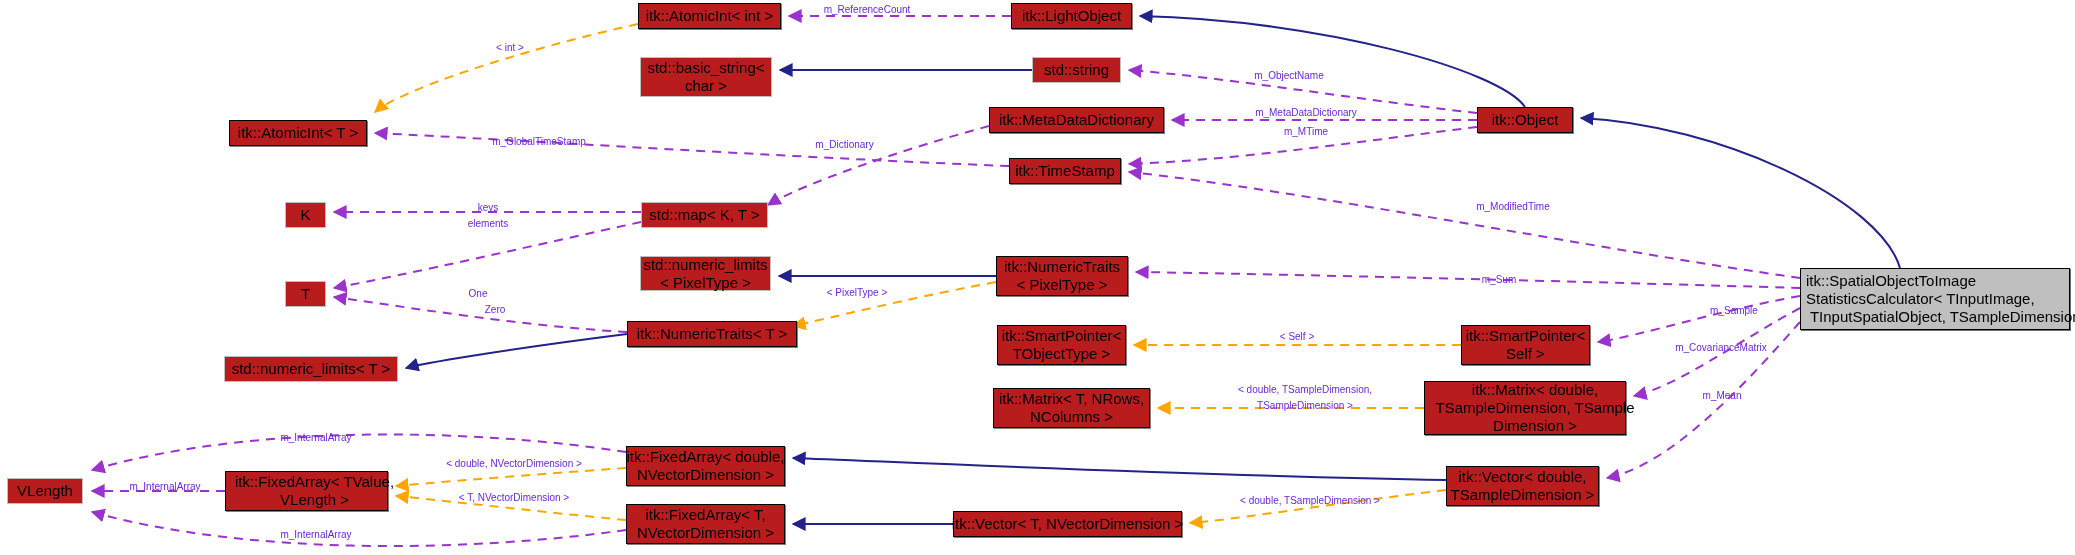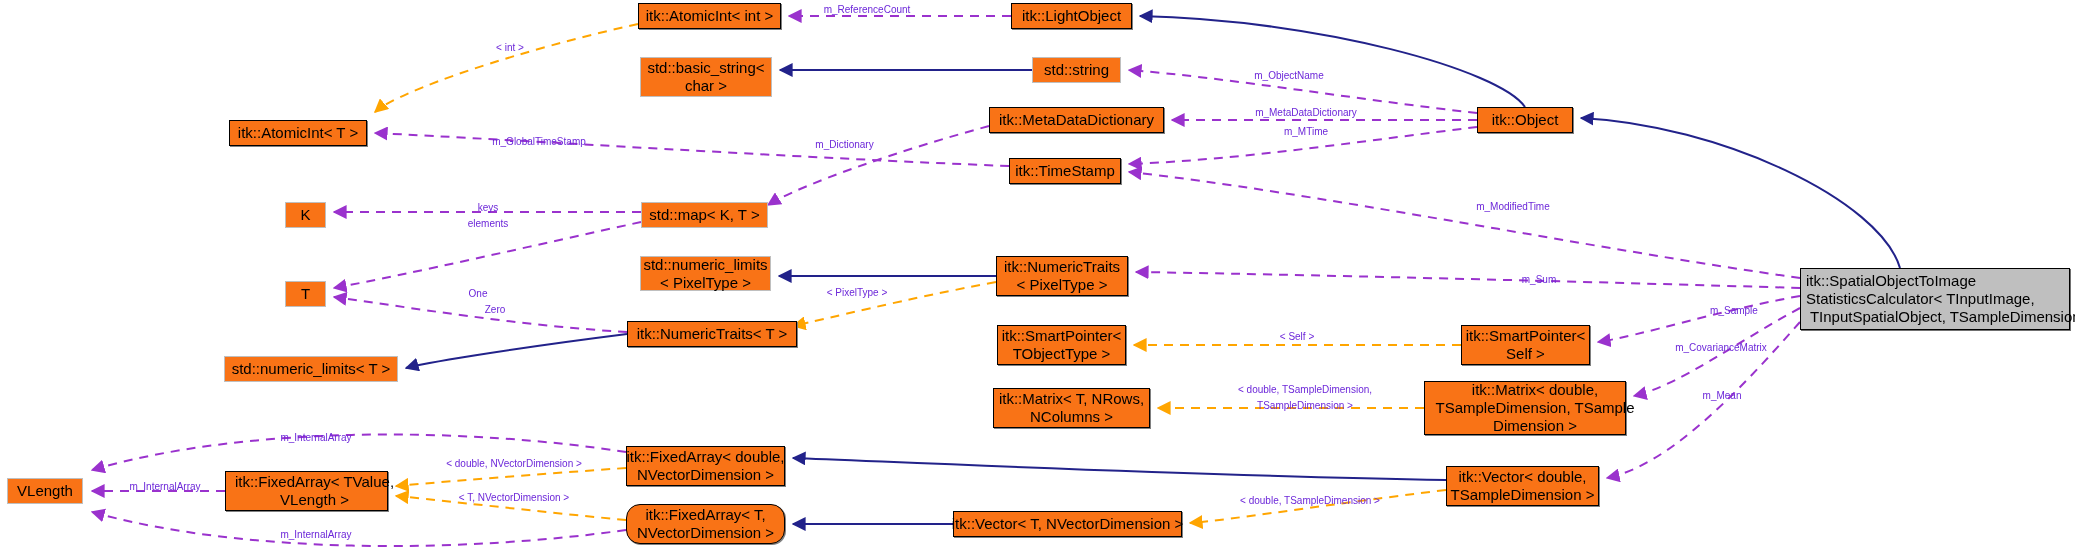--- a/index.html
+++ b/index.html
@@ -26,21 +26,21 @@
     position: absolute;
     box-sizing: border-box;
     display: flex;
     align-items: center;
     justify-content: center;
     text-align: center;
     font-size: 15px;
     line-height: 18px;
     color: #000000;
     white-space: pre;
-    background: #f97316;
+    background: #b91c1c;
     z-index: 3;
   }
   .node.normal {
     border: 1px solid #000000;
     box-shadow: 1px 1px 0 0 #808080;
   }
   .node.light {
     border: 1px solid #bfbfbf;
   }
   .node.target {
@@ -152,39 +152,39 @@
       <div class="node normal" style="left: 1424px; top: 381px; width: 202px; height: 54px; padding-left: 20px;">itk::Matrix&lt; double,
 TSampleDimension, TSample
 Dimension &gt;</div>
       <div class="node normal" style="left: 626px; top: 438px; width: 159px; height: 40px; margin-top: 8px;">itk::FixedArray&lt; double,
 NVectorDimension &gt;</div>
       <div class="node normal" style="left: 1446px; top: 466px; width: 153px; height: 40px;">itk::Vector&lt; double,
 TSampleDimension &gt;</div>
       <div class="node light" style="left: 7px; top: 478px; width: 76px; height: 26px;">VLength</div>
       <div class="node normal" style="left: 225px; top: 471px; width: 163px; height: 40px; padding-left: 16px;">itk::FixedArray&lt; TValue,
 VLength &gt;</div>
-      <div class="node normal" style="left: 626px; top: 504px; width: 159px; height: 40px; border-radius: 14px;">itk::FixedArray&lt; T,
+      <div class="node normal" style="left: 626px; top: 504px; width: 159px; height: 40px;">itk::FixedArray&lt; T,
 NVectorDimension &gt;</div>
       <div class="node normal" style="left: 953px; top: 511px; width: 229px; height: 26px;">itk::Vector&lt; T, NVectorDimension &gt;</div>
     </div>
 
   <div id="label-layer">
       <div class="edge-label" style="left: 800px; top: 2px; width: 134px;">m_ReferenceCount</div>
       <div class="edge-label" style="left: 480px; top: 40px; width: 60px;">&lt; int &gt;</div>
       <div class="edge-label" style="left: 1230px; top: 68px; width: 118px;">m_ObjectName</div>
       <div class="edge-label" style="left: 1226px; top: 105px; width: 160px;">m_MetaDataDictionary</div>
       <div class="edge-label" style="left: 1266px; top: 124px; width: 80px;">m_MTime</div>
       <div class="edge-label" style="left: 463px; top: 134px; width: 152px;">m_GlobalTimeStamp</div>
       <div class="edge-label" style="left: 792px; top: 137px; width: 105px;">m_Dictionary</div>
       <div class="edge-label" style="left: 466px; top: 200px; width: 44px;">keys</div>
       <div class="edge-label" style="left: 450px; top: 216px; width: 76px;">elements</div>
       <div class="edge-label" style="left: 1451px; top: 199px; width: 124px;">m_ModifiedTime</div>
       <div class="edge-label" style="left: 458px; top: 286px; width: 40px;">One</div>
       <div class="edge-label" style="left: 473px; top: 302px; width: 44px;">Zero</div>
-      <div class="edge-label" style="left: 1508px; top: 272px; width: 62px;">m_Sum</div>
+      <div class="edge-label" style="left: 1468px; top: 272px; width: 62px;">m_Sum</div>
       <div class="edge-label" style="left: 805px; top: 285px; width: 104px;">&lt; PixelType &gt;</div>
       <div class="edge-label" style="left: 1265px; top: 329px; width: 64px;">&lt; Self &gt;</div>
       <div class="edge-label" style="left: 1692px; top: 303px; width: 84px;">m_Sample</div>
       <div class="edge-label" style="left: 1645px; top: 340px; width: 152px;">m_CovarianceMatrix</div>
       <div class="edge-label" style="left: 1206px; top: 382px; width: 198px;">&lt; double, TSampleDimension,</div>
       <div class="edge-label" style="left: 1236px; top: 398px; width: 138px;">TSampleDimension &gt;</div>
       <div class="edge-label" style="left: 1688px; top: 388px; width: 68px;">m_Mean</div>
       <div class="edge-label" style="left: 255px; top: 430px; width: 122px;">m_InternalArray</div>
       <div class="edge-label" style="left: 412px; top: 456px; width: 204px;">&lt; double, NVectorDimension &gt;</div>
       <div class="edge-label" style="left: 104px; top: 479px; width: 122px;">m_InternalArray</div>

